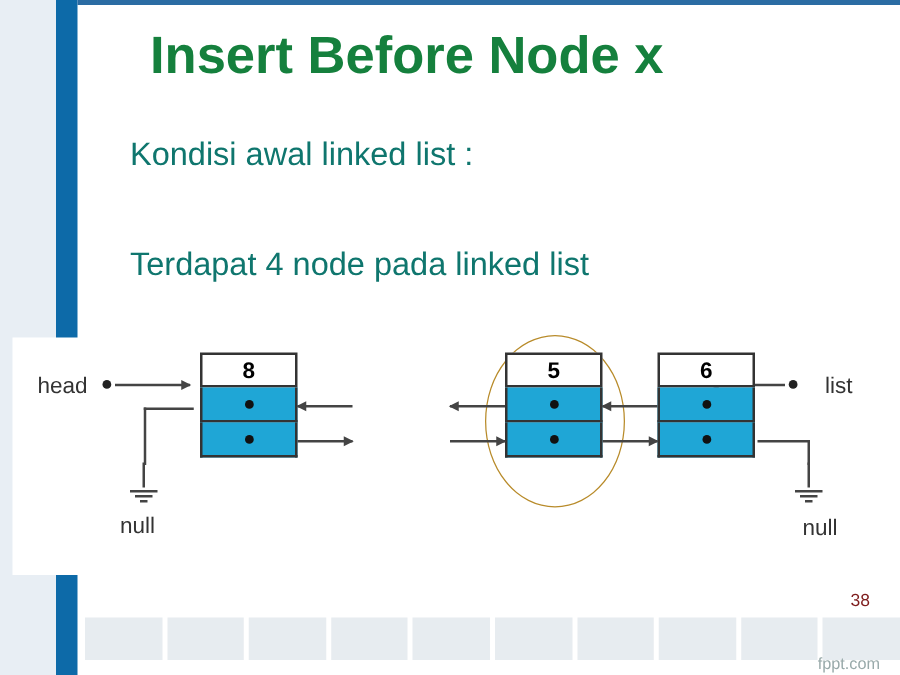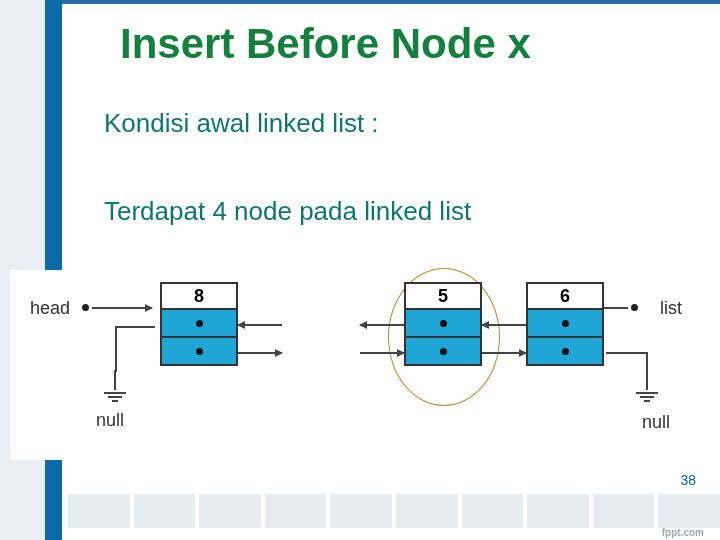--- a/index.html
+++ b/index.html
@@ -161,26 +161,26 @@
   }
   .footer-blocks div {
     flex: 1;
     background: #e7ecf0;
   }
   .pagenum {
     position: absolute;
     right: 24px;
     bottom: 52px;
     font-size: 14px;
-    color: #0369a1;
+    color: #7f1d1d;
   }
   .credit {
     position: absolute;
     right: 16px; bottom: 2px;
-    font-size: 10px; color: #9aa; font-weight: bold;
+    font-size: 13px; color: #9aa;
   }
 </style>
 </head>
 <body>
 
 <div class="slide">
   <div class="left-band"></div>
   <div class="topline"></div>
 
   <h1 class="title">Insert Before Node x</h1>

